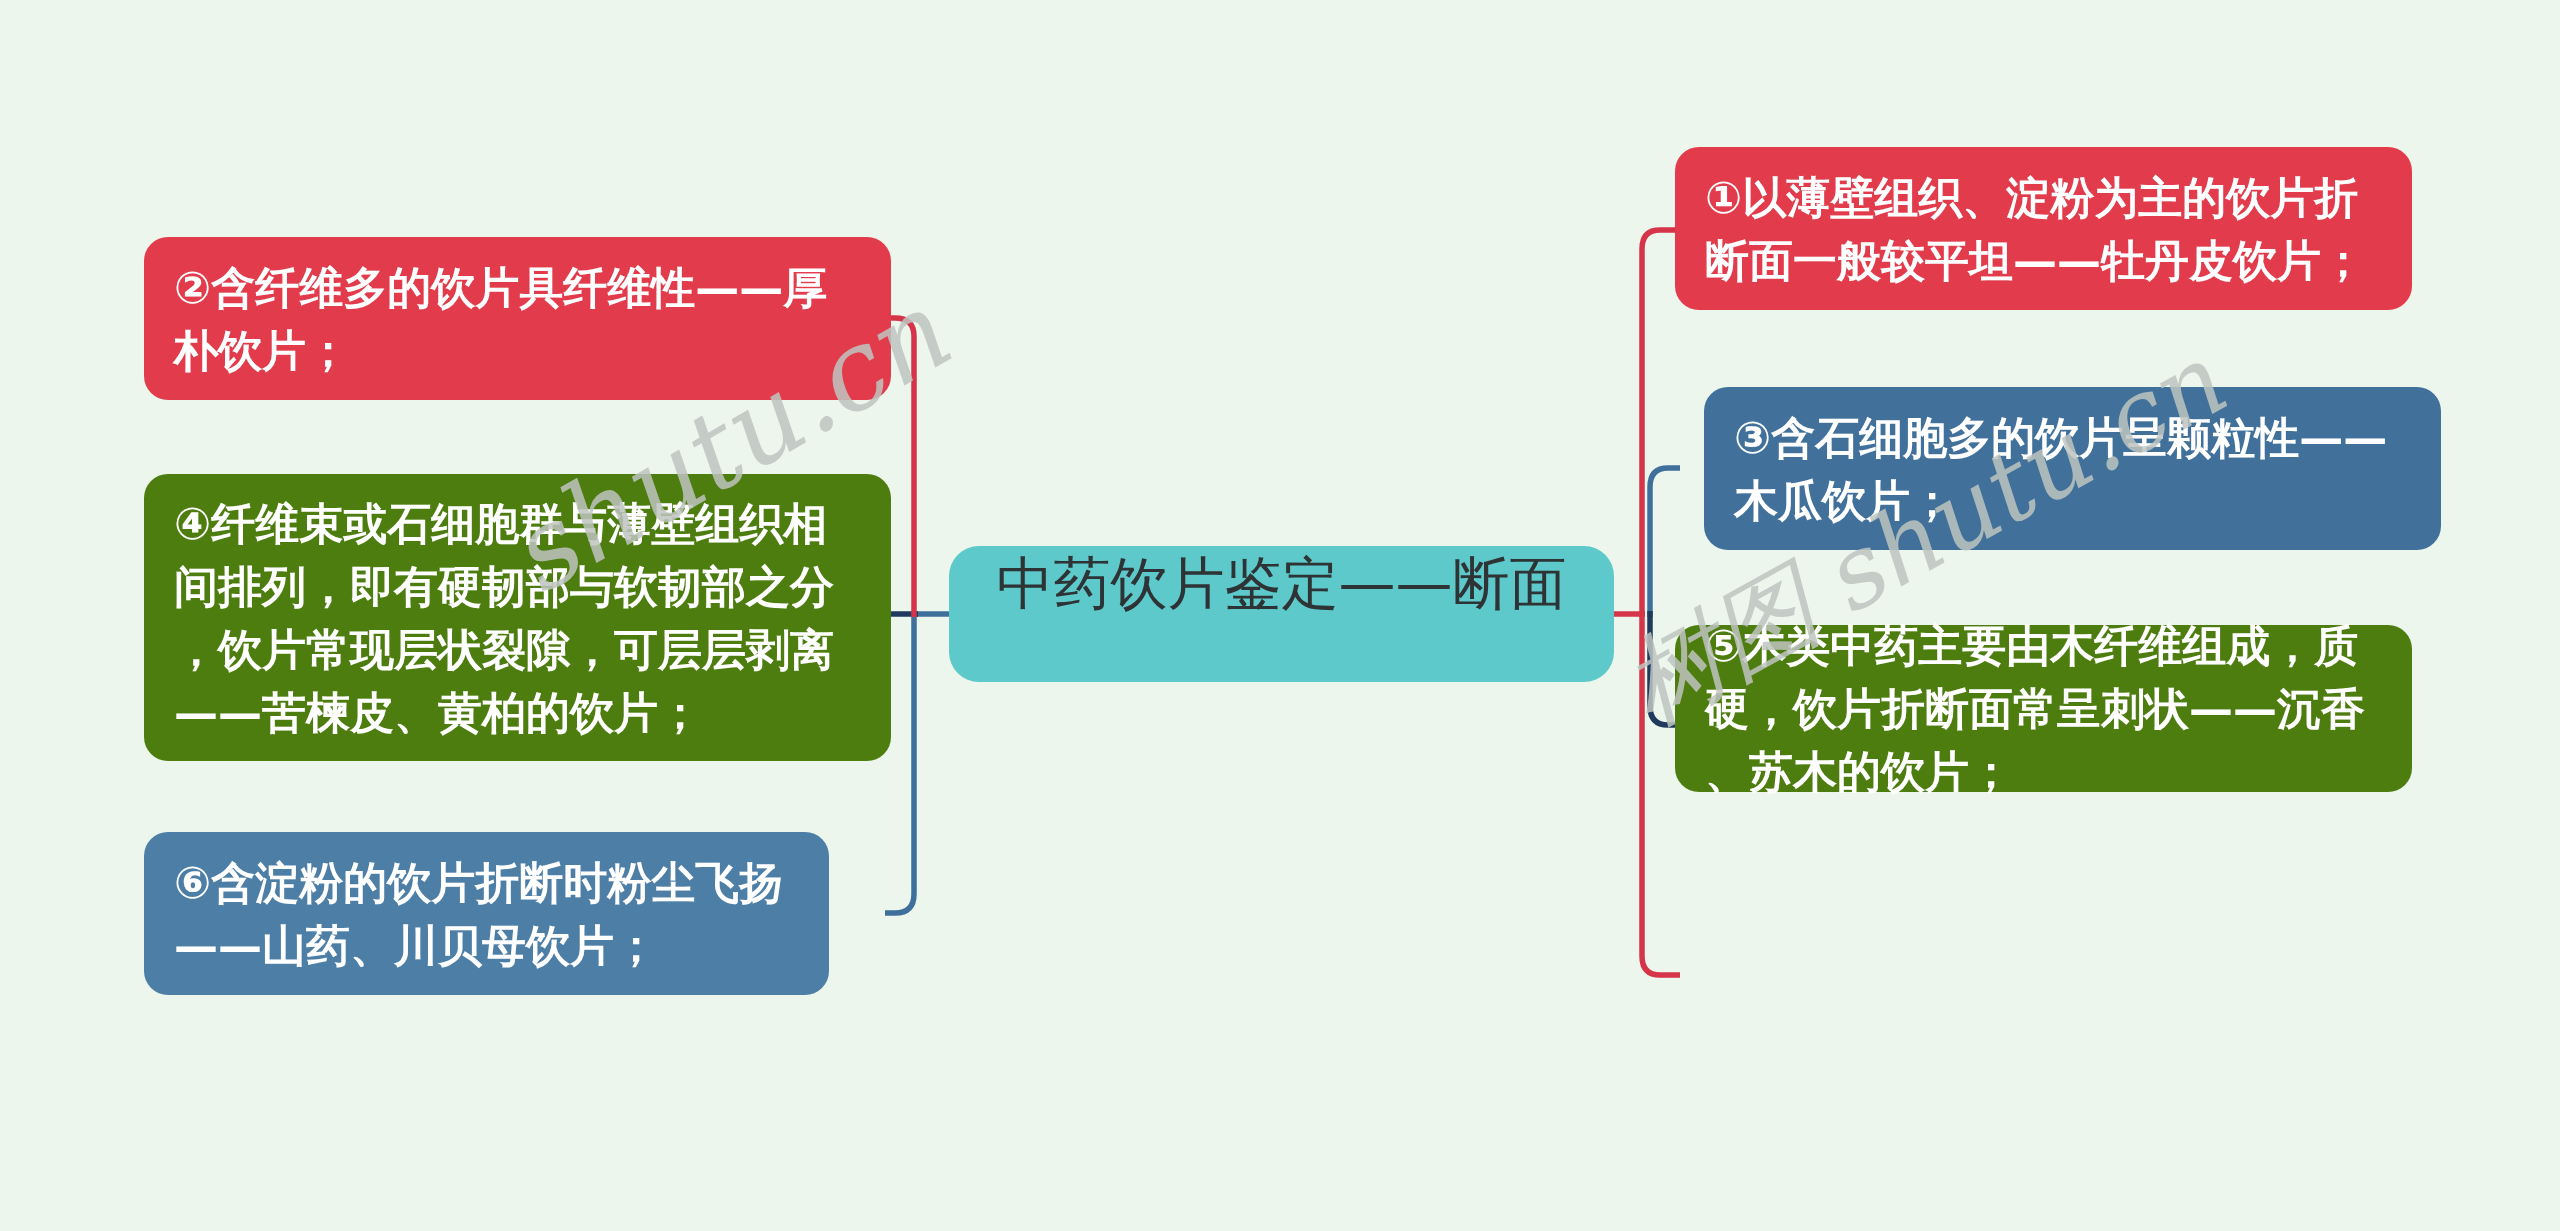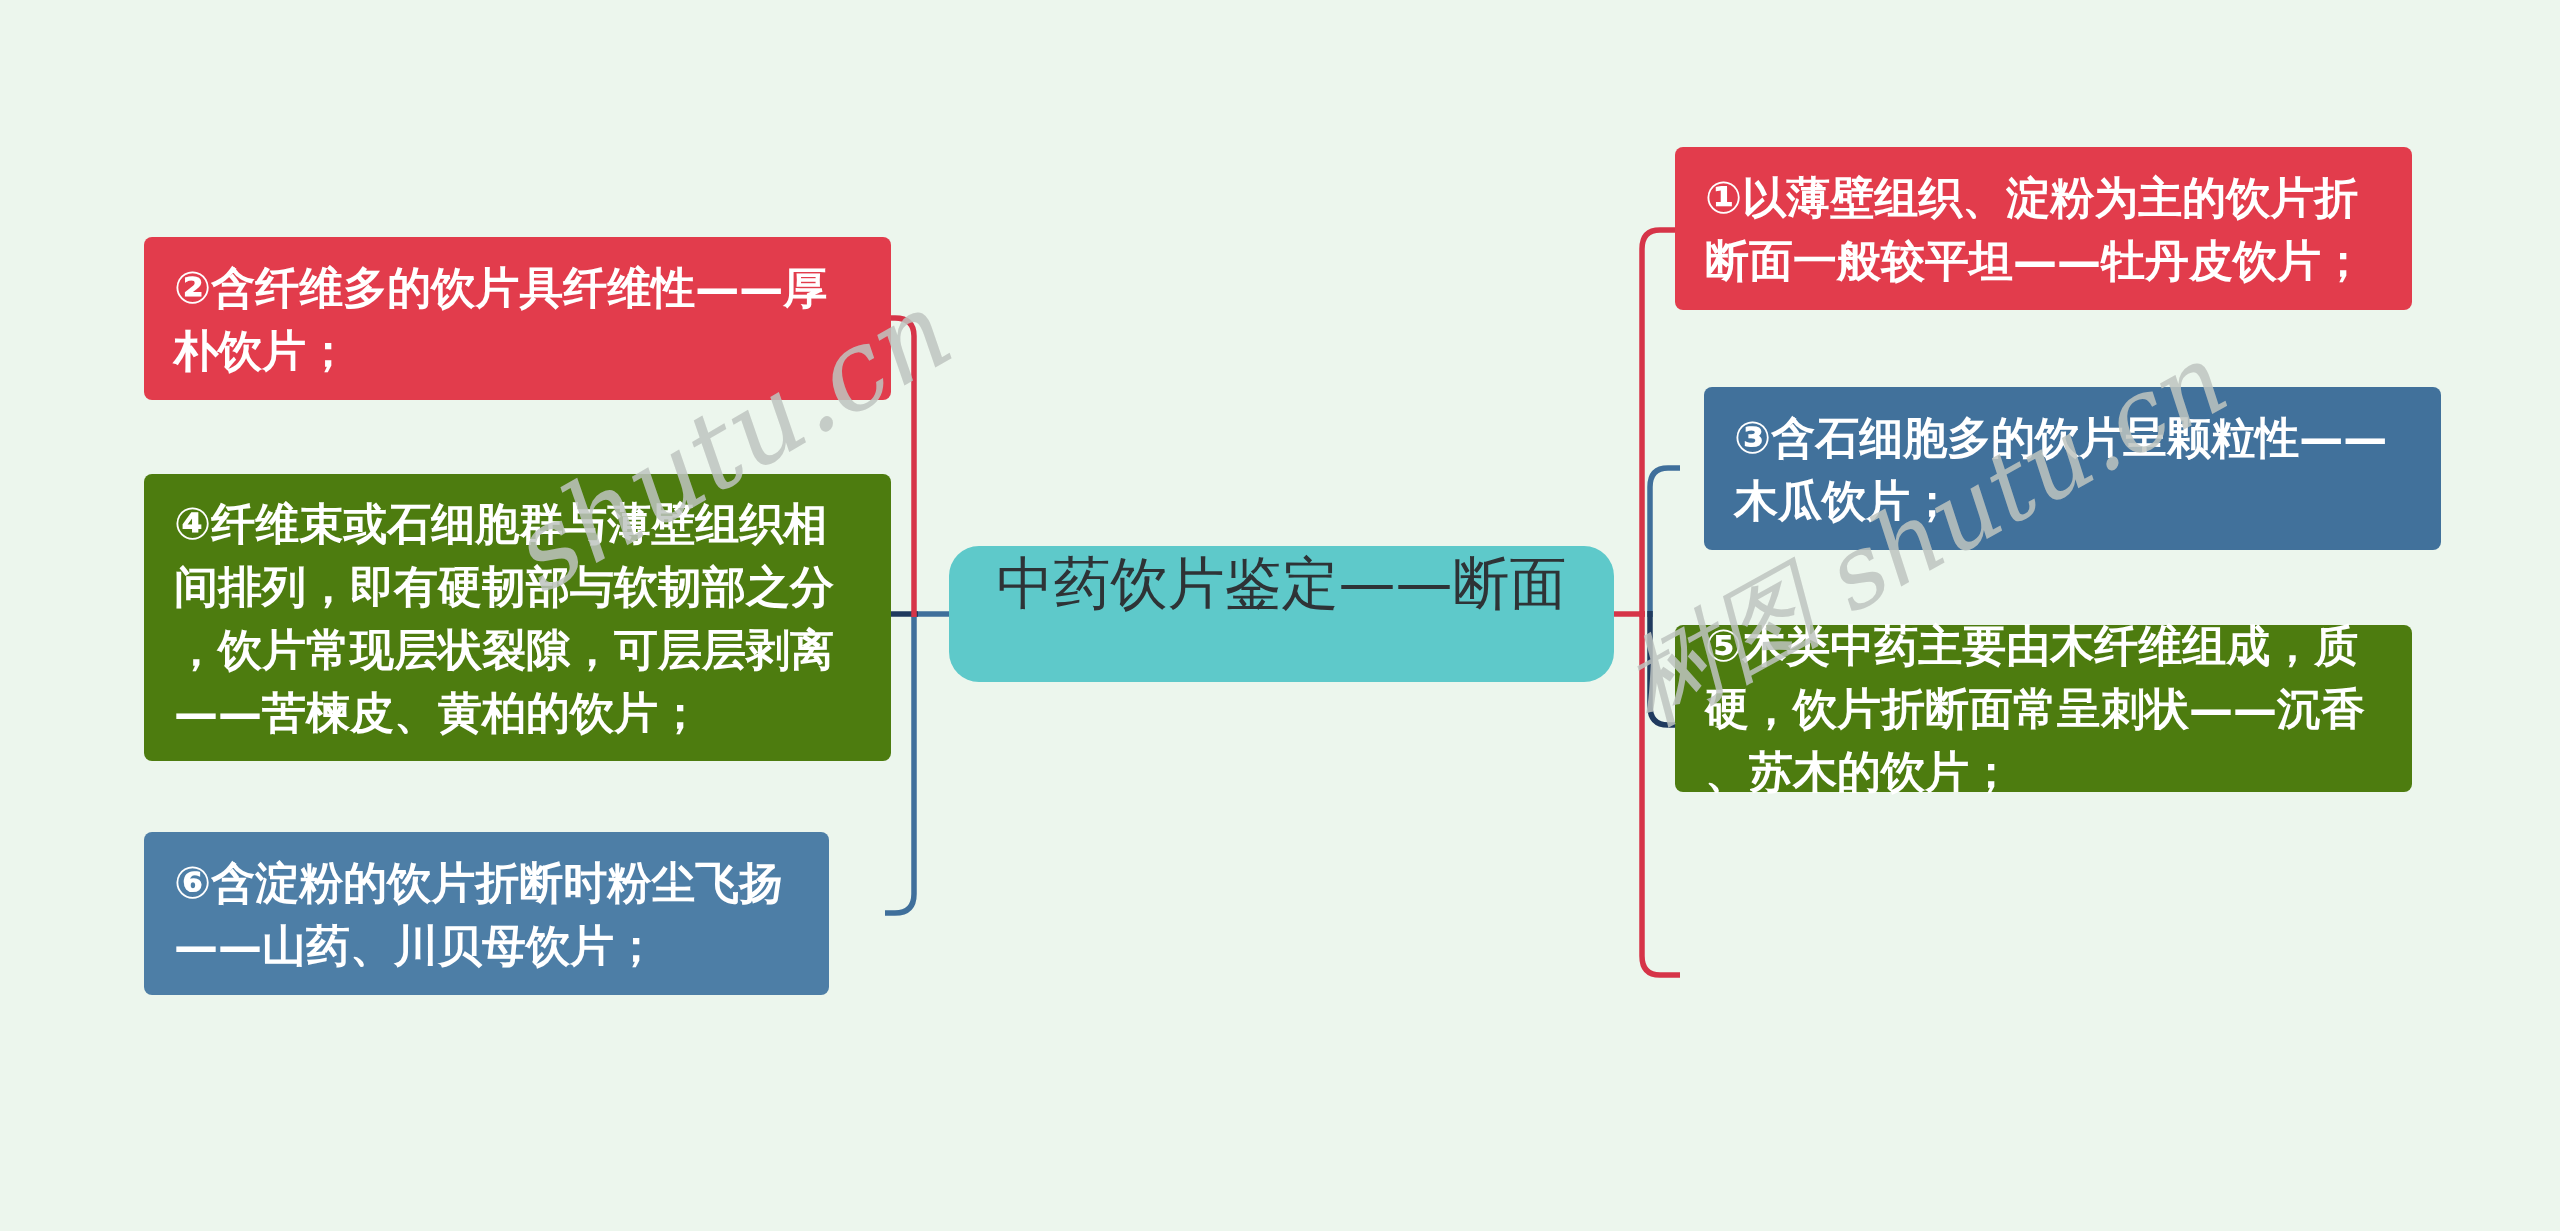--- a/index.html
+++ b/index.html
@@ -10,21 +10,21 @@
     background:#ecf6ed;
     overflow:hidden;
   }
   #connectors{
     position:absolute;left:0;top:0;width:2560px;height:1231px;
     z-index:1;
   }
   .node{
     position:absolute;
     z-index:2;
-    border-radius:8px;
+    border-radius:24px;
     display:flex;
     align-items:center;
     box-sizing:border-box;
     padding:10px 30px;
     color:#ffffff;
     font-size:44px;
     line-height:63px;
     font-weight:600;
     word-break:break-all;
     line-break:anywhere;

